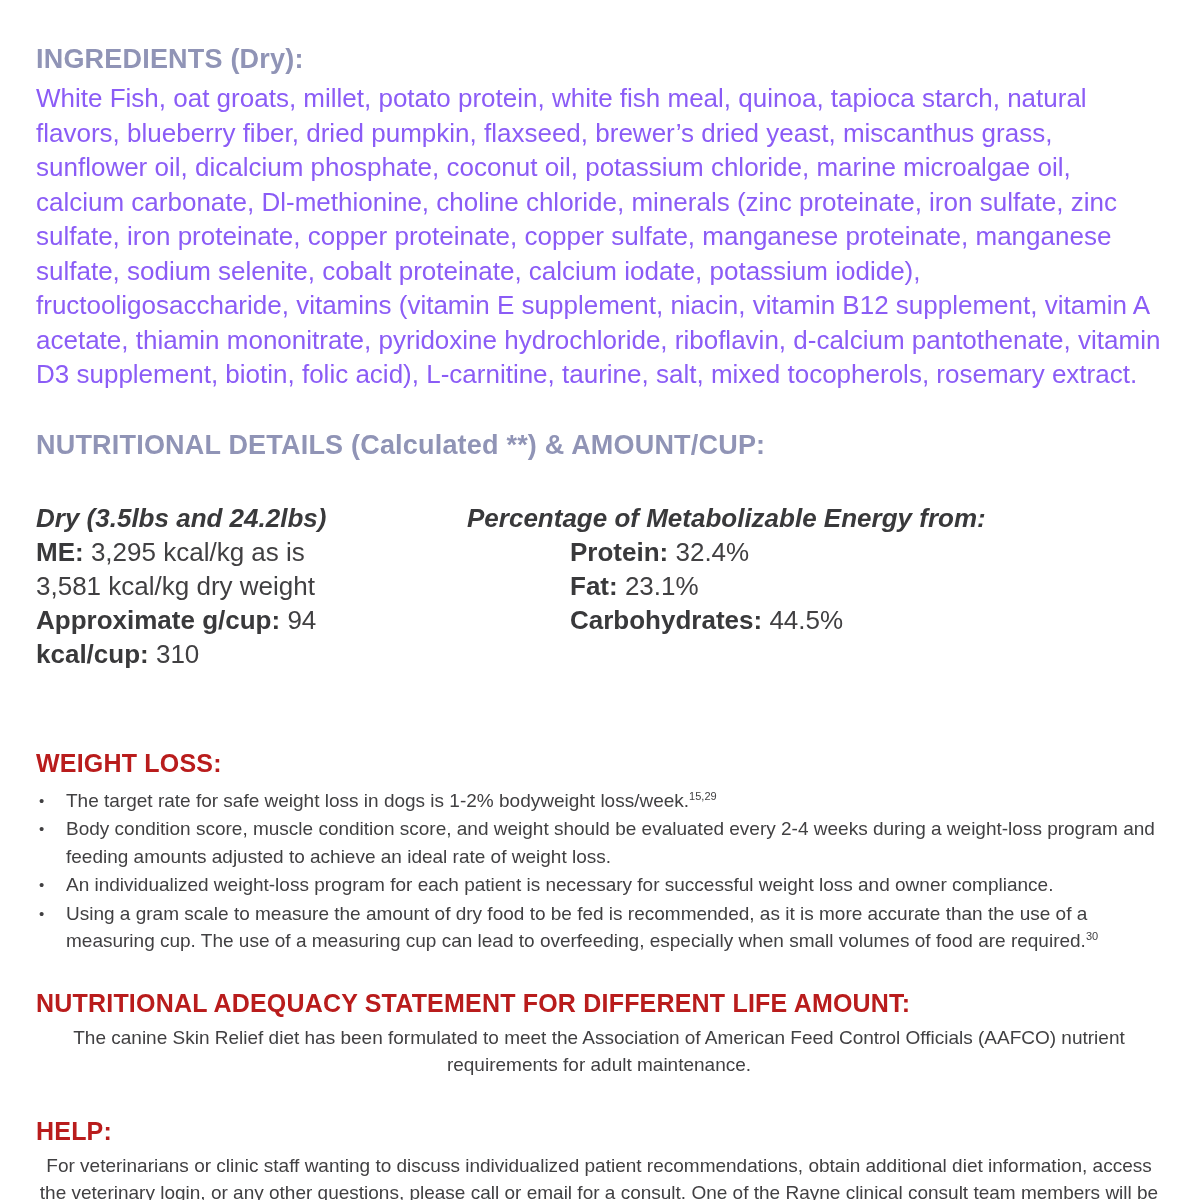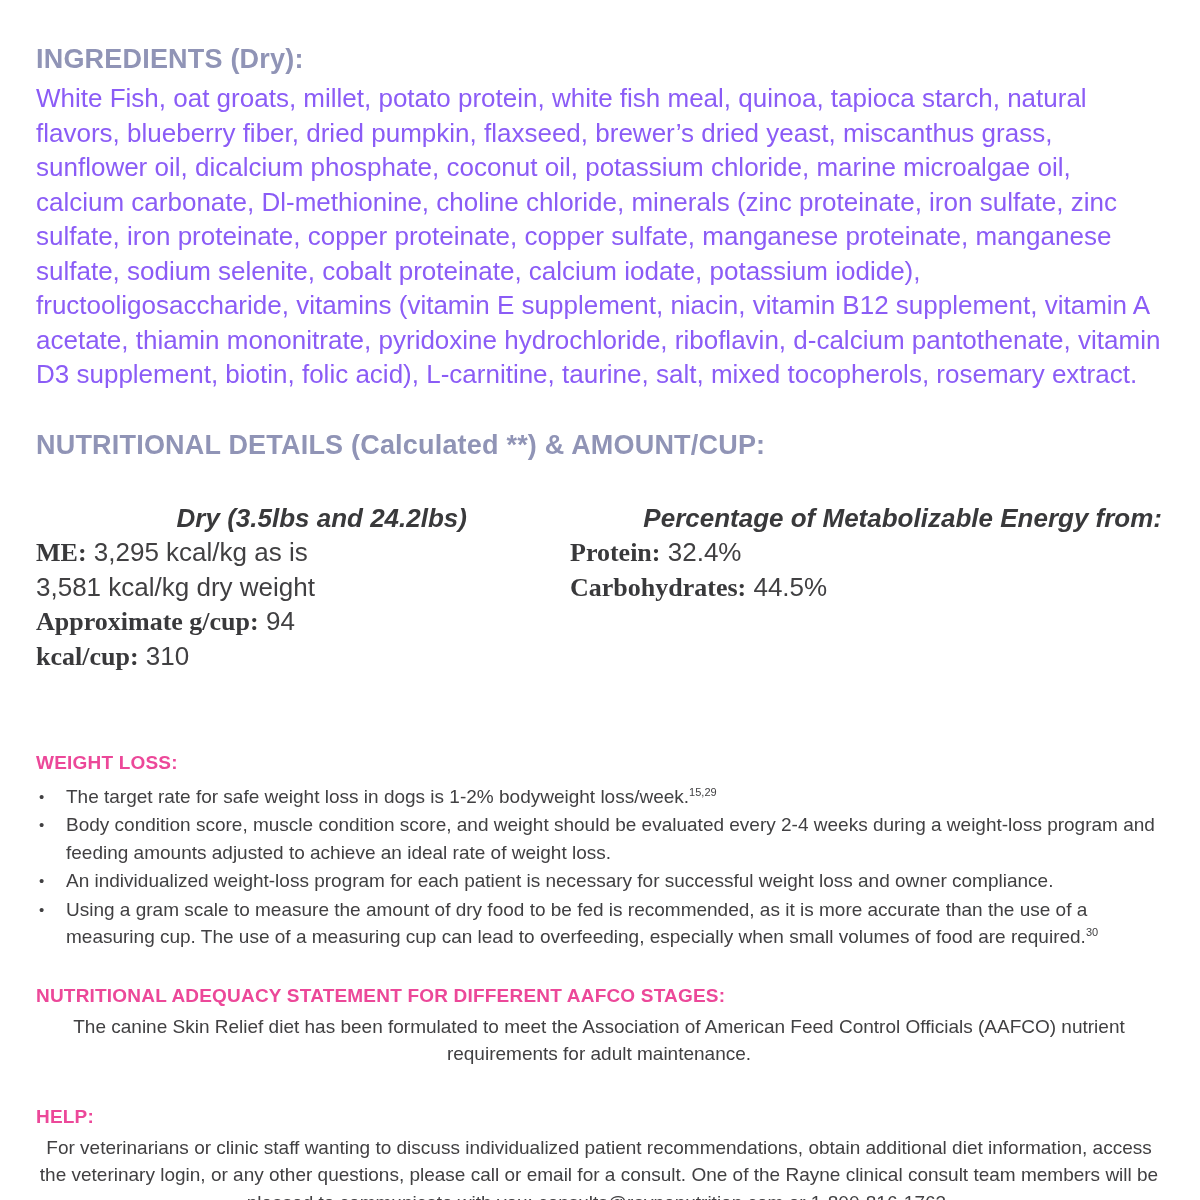--- a/index.html
+++ b/index.html
@@ -19,23 +19,23 @@
 
   
   .h-lg {
     font-size: 27px;
     font-weight: bold;
     color: #9094b6;
     letter-spacing: 0.2px;
   }
   
   .h-sm {
-    font-size: 19px;
+    font-size: 25px;
     font-weight: bold;
-    color: #ec4899;
+    color: #b91c1c;
     letter-spacing: 0.2px;
   }
 
   
   .ingredients-body {
     margin-top: 6px;
     font-size: 26px;
     line-height: 34.5px;
     max-width: 1130px;
     color: #8b5cf6;
@@ -53,23 +53,22 @@
   .nd-line {
     font-size: 26px;
     line-height: 34px;
   }
   .nd-title {
     font-size: 26px;
     line-height: 34px;
     font-weight: bold;
     font-style: italic;
     color: #39393b;
-    text-align: right;
   }
-  .nd-line b { color: #39393b; font-family: Liberation Serif, serif; }
+  .nd-line b { color: #39393b; }
   .energy-rows { padding-left: 103px; }
 
   
   .wl-section { margin-top: 78px; }
   .wl-list {
     list-style: none;
     margin-top: 9px;
     max-width: 1145px;
   }
   .wl-item {
@@ -122,20 +121,21 @@
         <div class="nd-line"><b>ME:</b> <span>3,295 kcal/kg as is</span></div>
         <div class="nd-line">3,581 kcal/kg dry weight</div>
         <div class="nd-line"><b>Approximate g/cup:</b> <span>94</span></div>
         <div class="nd-line"><b>kcal/cup:</b> <span>310</span></div>
       </div>
 
       <div class="nd-col-right">
         <div class="nd-title">Percentage of Metabolizable Energy from:</div>
         <div class="energy-rows">
           <div class="nd-line"><b>Protein:</b> <span>32.4%</span></div>
+          <div class="nd-line"><b>Fat:</b> <span>23.1%</span></div>
           <div class="nd-line"><b>Carbohydrates:</b> <span>44.5%</span></div>
         </div>
       </div>
 
     </div>
   </section>
 
   <section class="wl-section">
     <div class="h-sm">WEIGHT LOSS:</div>
     <ul class="wl-list">
@@ -152,21 +152,21 @@
         <span class="wl-text"><span>An individualized weight-loss program for each patient is necessary for successful weight loss and owner compliance.</span><sup class="ref"></sup></span>
       </li>
       <li class="wl-item">
         <span class="wl-dot">•</span>
         <span class="wl-text"><span>Using a gram scale to measure the amount of dry food to be fed is recommended, as it is more accurate than the use of a measuring cup. The use of a measuring cup can lead to overfeeding, especially when small volumes of food are required.</span><sup class="ref">30</sup></span>
       </li>
     </ul>
   </section>
 
   <section class="adequacy-section">
-    <div class="h-sm">NUTRITIONAL ADEQUACY STATEMENT FOR DIFFERENT AAFCO STAGES:</div>
+    <div class="h-sm">NUTRITIONAL ADEQUACY STATEMENT FOR DIFFERENT LIFE AMOUNT:</div>
     <p class="body-sm">The canine Skin Relief diet has been formulated to meet the Association of American Feed Control Officials (AAFCO) nutrient requirements for adult maintenance.</p>
   </section>
 
   <section class="help-section">
     <div class="h-sm">HELP:</div>
     <p class="body-sm">For veterinarians or clinic staff wanting to discuss individualized patient recommendations, obtain additional diet information, access the veterinary login, or any other questions, please call or email for a consult. One of the Rayne clinical consult team members will be pleased to communicate with you: consults@raynenutrition.com or 1-800-816-1763.</p>
   </section>
 
 </div>
 

